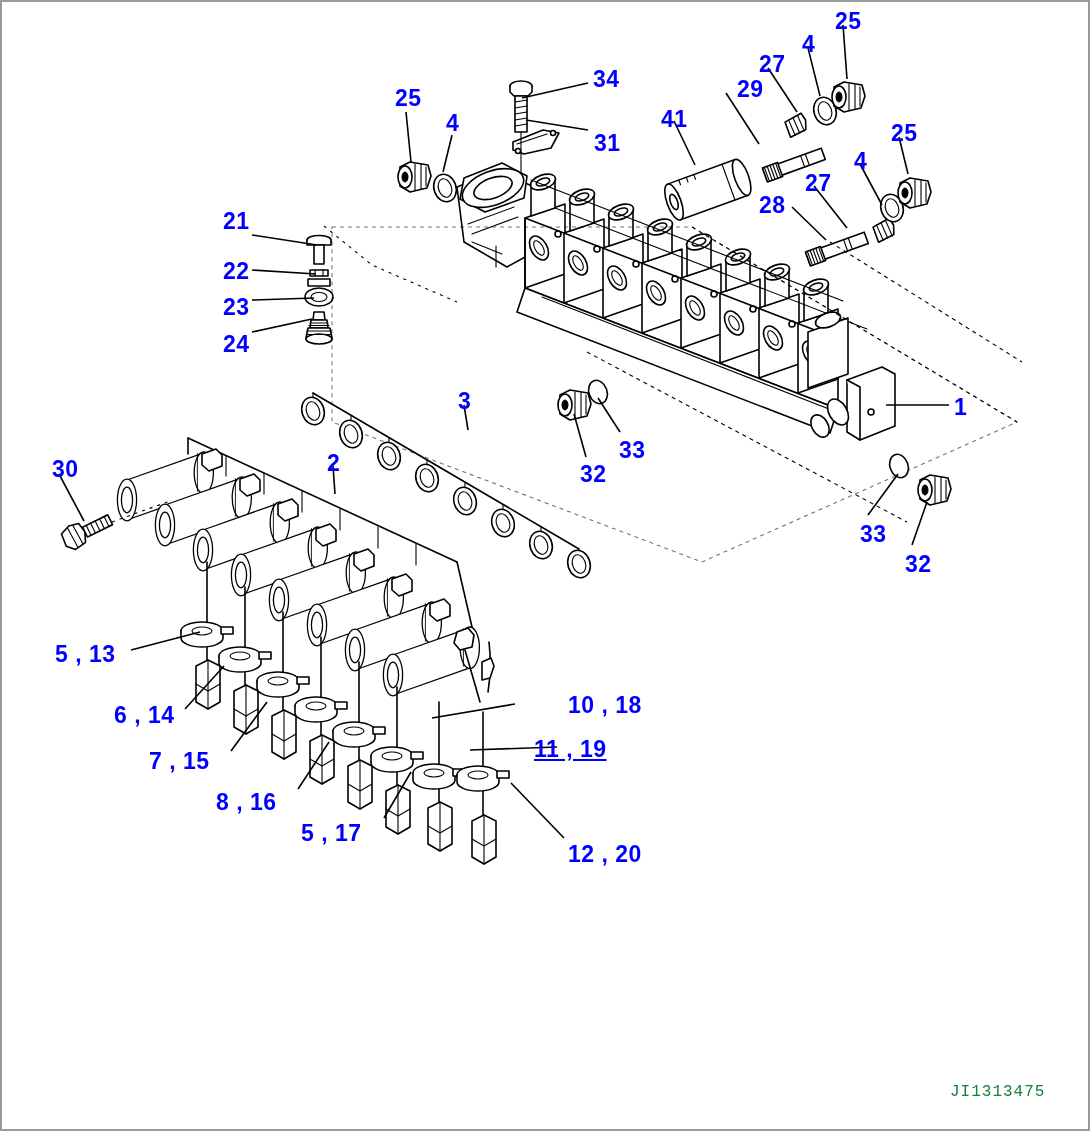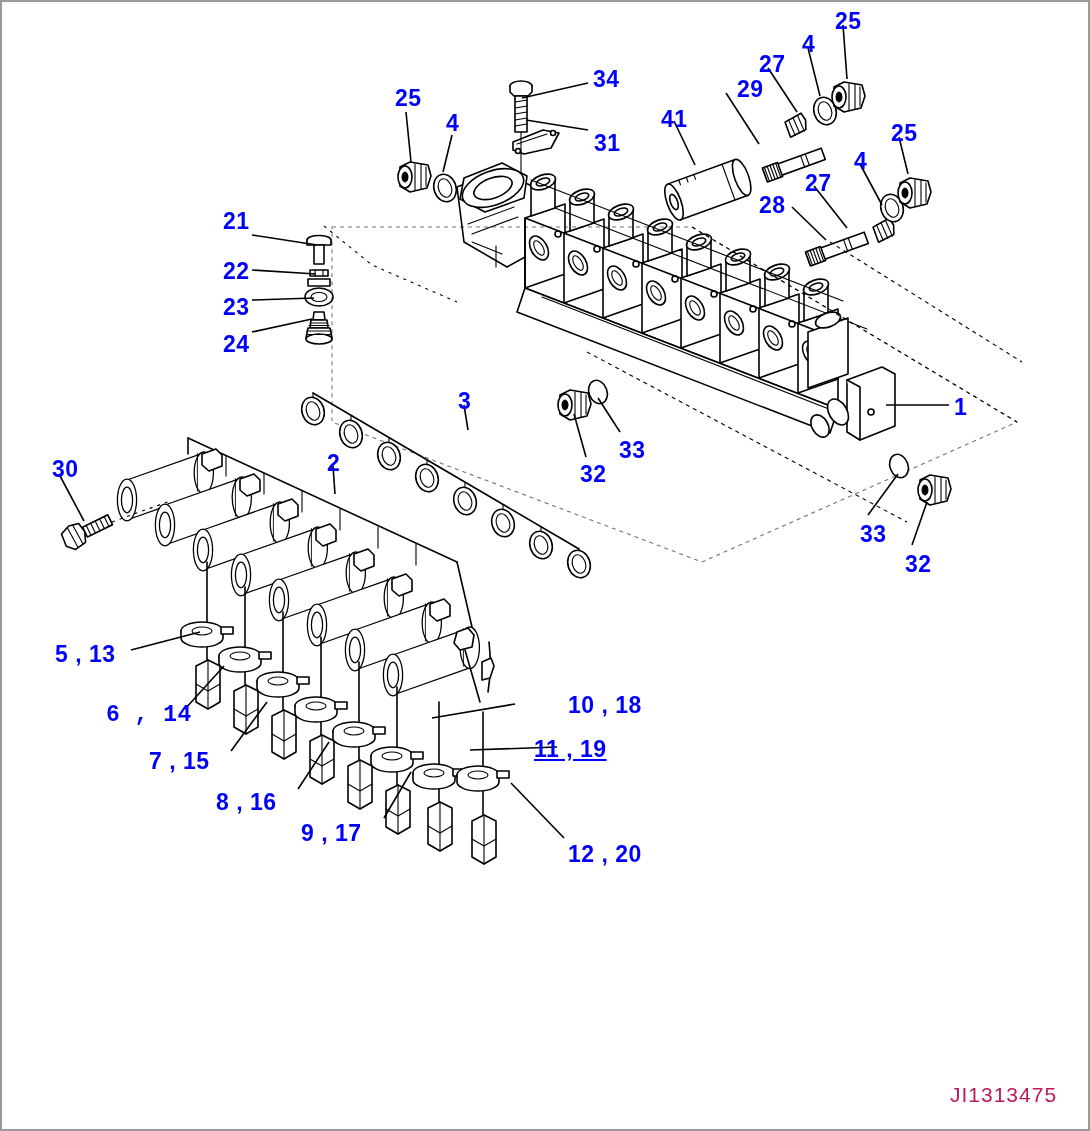--- a/index.html
+++ b/index.html
@@ -20,23 +20,23 @@
     font-weight:bold;
     font-size:23px;
     line-height:1;
     white-space:nowrap;
     letter-spacing:0.5px;
     -webkit-user-select:none;
     user-select:none;
   }
   .wm{
     position:absolute;
-    color:#be185d;
-    font-family:Liberation Sans, sans-serif;
-    font-size:21px;
+    color:#15803d;
+    font-family:Liberation Mono, monospace;
+    font-size:16px;
     letter-spacing:1px;
     white-space:nowrap;
   }
 </style>
 </head>
 <body>
 
 <div id="page">
 
   <svg id="canvas" viewBox="0 0 1090 1131" xmlns="http://www.w3.org/2000/svg">
@@ -522,24 +522,24 @@
       <div class="lbl" style="left: 221px; top: 331px;">24</div>
       <div class="lbl" style="left: 456px; top: 388px;">3</div>
       <div class="lbl" style="left: 325px; top: 450px;">2</div>
       <div class="lbl" style="left: 952px; top: 394px;">1</div>
       <div class="lbl" style="left: 578px; top: 461px;">32</div>
       <div class="lbl" style="left: 617px; top: 437px;">33</div>
       <div class="lbl" style="left: 858px; top: 521px;">33</div>
       <div class="lbl" style="left: 903px; top: 551px;">32</div>
       <div class="lbl" style="left: 40px; top: 456px; margin-left: 10px;">30</div>
       <div class="lbl" style="left: 53px; top: 641px;">5 , 13</div>
-      <div class="lbl" style="left: 104px; top: 702px; font-family: Liberation Mono, monospace;">6 , 14</div>
+      <div class="lbl" style="left: 112px; top: 702px;">6 , 14</div>
       <div class="lbl" style="left: 147px; top: 748px;">7 , 15</div>
       <div class="lbl" style="left: 214px; top: 789px;">8 , 16</div>
-      <div class="lbl" style="left: 299px; top: 820px;">9 , 17</div>
+      <div class="lbl" style="left: 299px; top: 820px;">5 , 17</div>
       <div class="lbl" style="left: 518px; top: 692px; margin-left: 48px;">10 , 18</div>
       <div class="lbl" style="left: 532px; top: 736px; text-decoration: underline;">11 , 19</div>
       <div class="lbl" style="left: 566px; top: 841px;">12 , 20</div>
     </div>
 
   <div class="wm" id="watermark" style="left: 948px; top: 1081px;">JI1313475</div>
 
 </div>
 
 </body></html>

